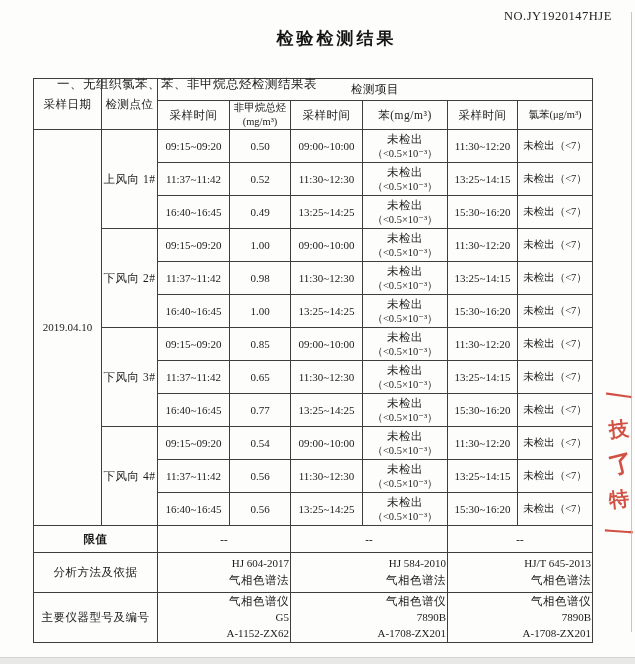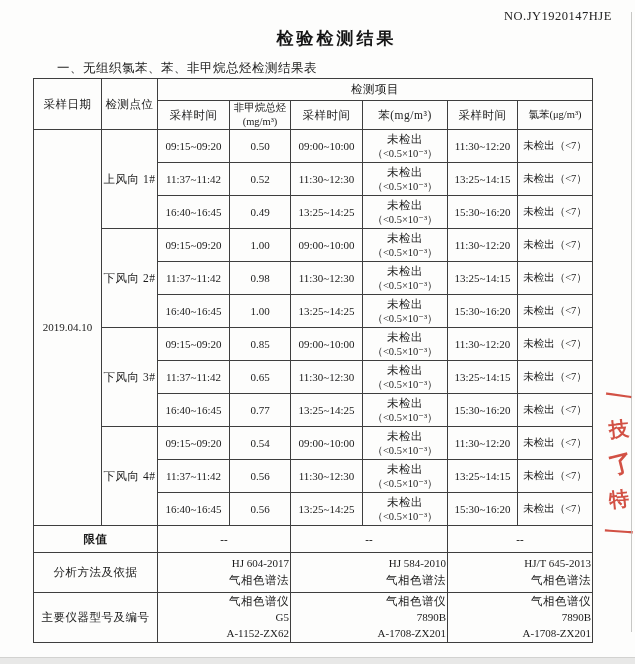--- a/index.html
+++ b/index.html
@@ -5,21 +5,21 @@
   html,body{margin:0;padding:0;}
   body{
     width:635px;height:664px;position:relative;overflow:hidden;
     background:#fdfdfc;color:#1c1c1c;
     font-family:"Liberation Serif","DejaVu Serif",serif;
     -webkit-font-smoothing:antialiased;
   }
   .doc-no{position:absolute;left:471px;top:9px;font-size:12.5px;letter-spacing:.5px;color:#222;margin-left:33px;}
   .title{position:absolute;left:0;top:27px;width:100%;text-align:center;
          font-size:17px;font-weight:bold;letter-spacing:3px;color:#151515;padding-left:19px;}
-  .section-title{position:absolute;left:57px;top:60px;font-size:12.5px;letter-spacing:.5px;color:#1a1a1a;}
+  .section-title{position:absolute;left:57px;top:76px;font-size:12.5px;letter-spacing:.5px;color:#1a1a1a;}
 
   table.results{
     position:absolute;left:33px;top:78px;width:559px;
     border-collapse:collapse;table-layout:fixed;
     font-size:11px;color:#1b1b1b;
   }
   table.results td{
     border:1px solid #3e3e3e;text-align:center;vertical-align:middle;
     padding:0 1px;line-height:1.3;overflow:hidden;
   }

